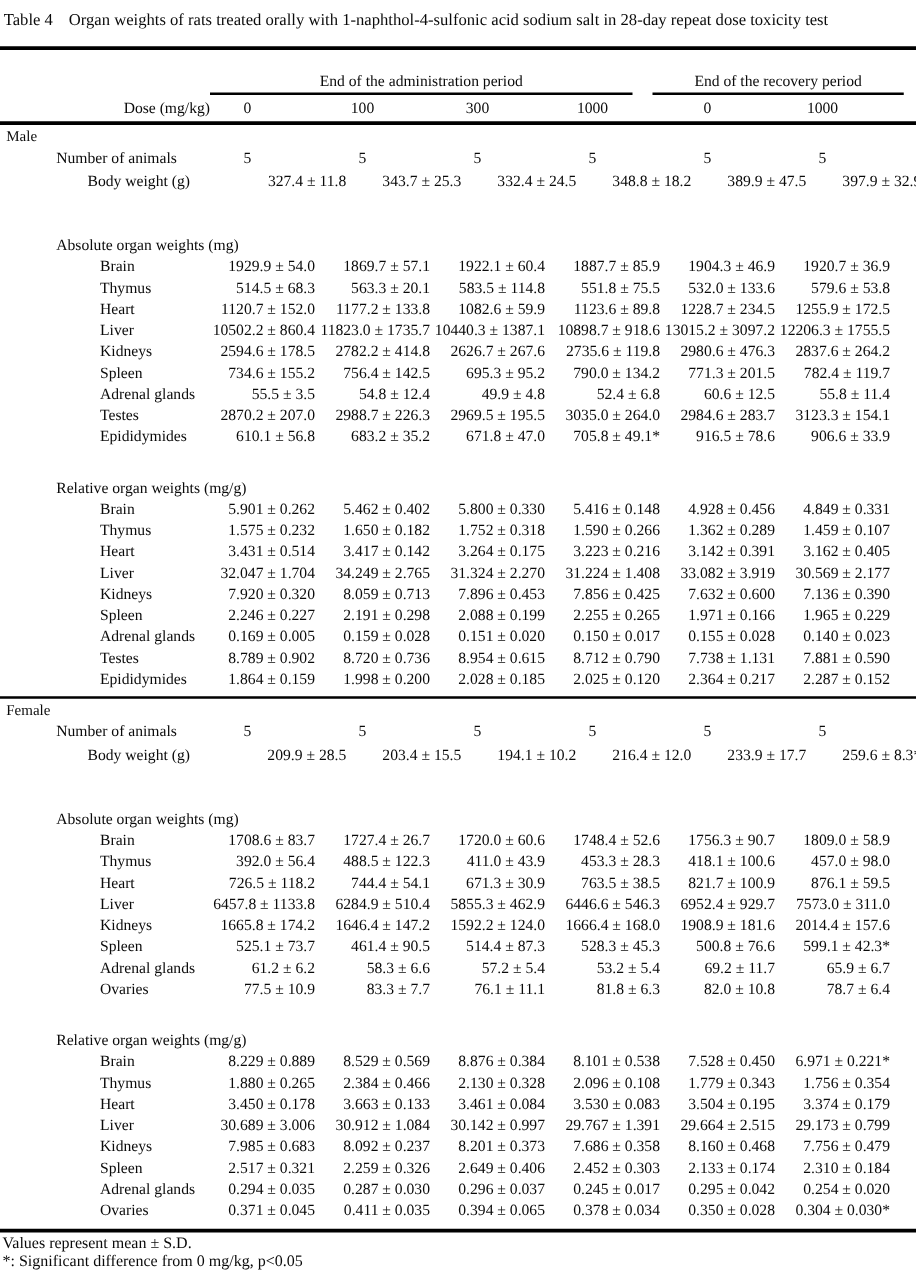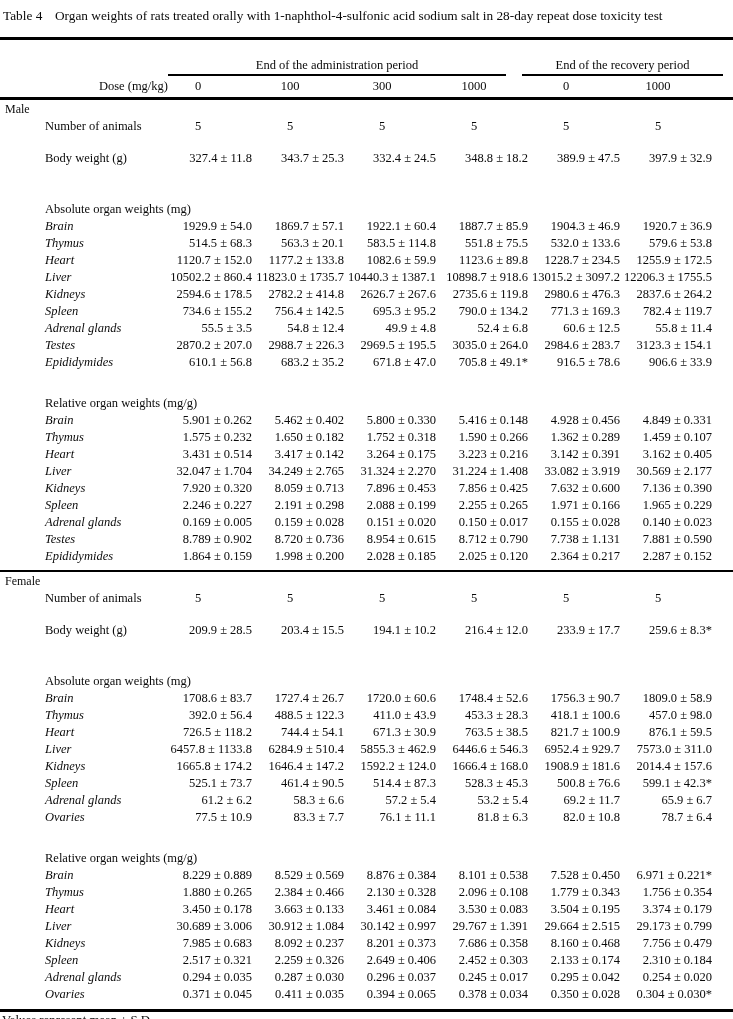--- a/index.html
+++ b/index.html
@@ -15,29 +15,29 @@
   .rule-thick{border-top:3px solid #000;}
   .rule-mid{border-top:2px solid #000;}
   .rule-top{margin-top:13px;}
   .rule-afterhead{margin-top:0;}
   .rule-bottom{margin-top:6px;}
   .grid-row{display:grid;grid-template-columns:152px repeat(6,92px);}
   .cell{font-size:12.5px;line-height:17px;white-space:nowrap;}
   .ctr{text-align:center;}
   .val{text-align:right;margin-right:-8px;}
   .lbl1{padding-left:45px;}
-  .lbl2{padding-left:45px;font-style:italic;}
+  .lbl2{padding-left:80px;}
   .spanner-row{height:36px;align-items:end;}
   .spanner{text-align:center;font-size:12.5px;line-height:18px;border-bottom:2px solid #000;}
   .span-admin{grid-column:2/6;margin:0 14px 0 16px;}
   .span-recovery{grid-column:6/8;margin:0 -19px 0 2px;}
   .dose-row .cell{line-height:21px;}
   .dose-label{text-align:right;margin-right:-16px;}
   .section-name{font-size:12px;line-height:18px;padding-left:5px;}
-  .bw-row{margin-top:15px;}
+  .bw-row{margin-top:2px;padding-left:25px;}
   .group-title-row .cell{grid-column:1/8;}
   .gt-first{margin-top:34px;}
   .gt-next{margin-top:24px;}
   .divider{margin-top:5px;}
   .footnotes{padding-left:2px;margin-top:1px;font-size:12.8px;line-height:15px;}
 </style>
 </head>
 <body>
 
 <div class="page">
@@ -134,21 +134,21 @@
         <div class="cell val">2735.6 ± 119.8</div>
         <div class="cell val">2980.6 ± 476.3</div>
         <div class="cell val">2837.6 ± 264.2</div>
       </div>
       <div class="grid-row organ-row">
         <div class="cell lbl2">Spleen</div>
         <div class="cell val">734.6 ± 155.2</div>
         <div class="cell val">756.4 ± 142.5</div>
         <div class="cell val">695.3 ± 95.2</div>
         <div class="cell val">790.0 ± 134.2</div>
-        <div class="cell val">771.3 ± 169.3</div>
+        <div class="cell val">771.3 ± 201.5</div>
         <div class="cell val">782.4 ± 119.7</div>
       </div>
       <div class="grid-row organ-row">
         <div class="cell lbl2">Adrenal glands</div>
         <div class="cell val">55.5 ± 3.5</div>
         <div class="cell val">54.8 ± 12.4</div>
         <div class="cell val">49.9 ± 4.8</div>
         <div class="cell val">52.4 ± 6.8</div>
         <div class="cell val">60.6 ± 12.5</div>
         <div class="cell val">55.8 ± 11.4</div>

